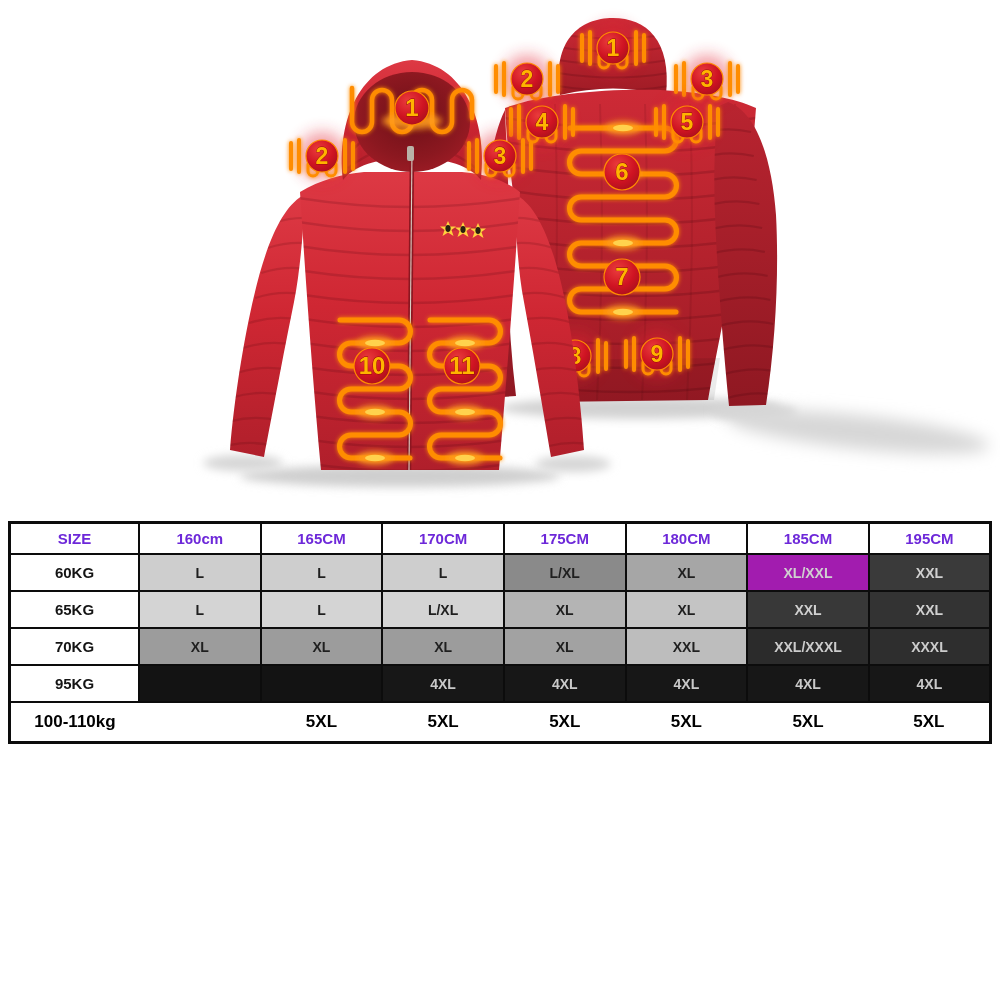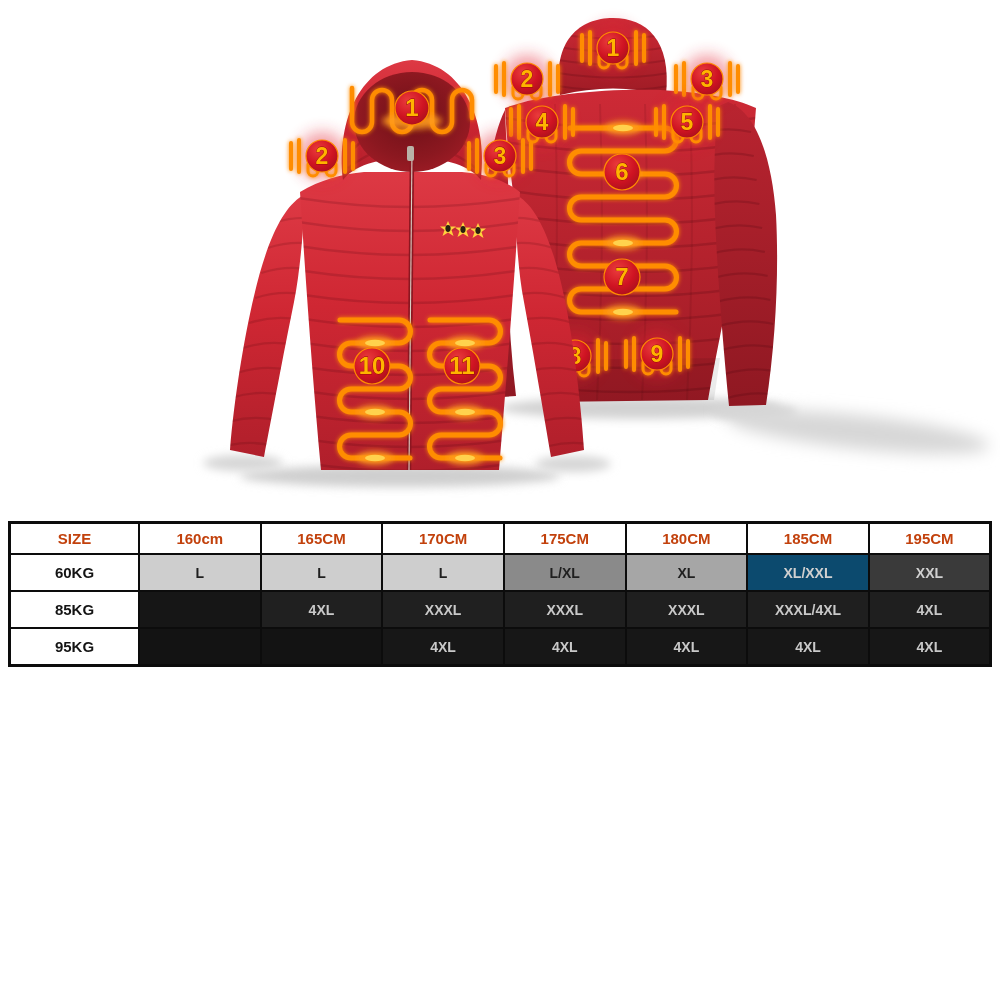--- a/index.html
+++ b/index.html
@@ -6,21 +6,21 @@
   body{width:1000px;height:1000px;position:relative;overflow:hidden;
        font-family:"Liberation Sans",sans-serif;}
   .hero{position:absolute;top:0;left:0;width:1000px;height:516px;}
   .table-wrap{position:absolute;top:521px;left:0;width:1000px;}
   table.size-chart{border-collapse:collapse;width:984px;margin-left:8px;
        table-layout:fixed;border:3px solid #0c0c0c;font-weight:bold;}
   table.size-chart th,table.size-chart td{
        border:2px solid #0c0c0c;text-align:center;vertical-align:middle;
        padding:0;height:35px;font-size:14px;font-weight:bold;overflow:hidden;
        white-space:nowrap;}
-  table.size-chart thead th{height:29px;background:#ffffff;color:#c2410c;font-size:15px;}
+  table.size-chart thead th{height:29px;background:#ffffff;color:#6d28d9;font-size:15px;}
   table.size-chart tbody th{background:#ffffff;color:#141414;font-size:15px;}
   table.size-chart tr.span-row th,table.size-chart tr.span-row td{
        height:38px;background:#ffffff;color:#000;font-size:17px;}
   
   .badge-c{fill:url(#badgeG);stroke:#ff8d00;stroke-width:1.2;}
   .badge-t{font-family:"Liberation Sans",sans-serif;font-weight:bold;font-size:23px;
        fill:#ffb400;text-anchor:middle;paint-order:stroke;stroke:#8f0f00;stroke-width:0.8px;}
   .badge-t.big{font-size:24px;}
 </style>
 </head>
@@ -347,38 +347,58 @@
         </tr>
     </thead>
     <tbody id="tbl-body">
         <tr>
           <th>60KG</th>
           <td style="background: rgb(206, 206, 206); color: rgb(31, 31, 31);">L</td>
           <td style="background: rgb(206, 206, 206); color: rgb(31, 31, 31);">L</td>
           <td style="background: rgb(206, 206, 206); color: rgb(31, 31, 31);">L</td>
           <td style="background: rgb(138, 138, 138); color: rgb(31, 31, 31);">L/XL</td>
           <td style="background: rgb(166, 166, 166); color: rgb(31, 31, 31);">XL</td>
-          <td style="background: #0c4a6e; color: rgb(208, 208, 208);">XL/XXL</td>
+          <td style="background: #a21caf; color: rgb(208, 208, 208);">XL/XXL</td>
           <td style="background: rgb(58, 58, 58); color: rgb(208, 208, 208);">XXL</td>
         </tr>
         <tr>
-          <th>85KG</th>
-          <td style="background: rgb(22, 22, 22); color: rgb(201, 201, 201);"></td>
-          <td style="background: rgb(32, 32, 32); color: rgb(201, 201, 201);">4XL</td>
-          <td style="background: rgb(32, 32, 32); color: rgb(201, 201, 201);">XXXL</td>
-          <td style="background: rgb(31, 31, 31); color: rgb(201, 201, 201);">XXXL</td>
-          <td style="background: rgb(31, 31, 31); color: rgb(201, 201, 201);">XXXL</td>
-          <td style="background: rgb(31, 31, 31); color: rgb(201, 201, 201);">XXXL/4XL</td>
-          <td style="background: rgb(31, 31, 31); color: rgb(201, 201, 201);">4XL</td>
+          <th>65KG</th>
+          <td style="background: rgb(212, 212, 212); color: rgb(31, 31, 31);">L</td>
+          <td style="background: rgb(212, 212, 212); color: rgb(31, 31, 31);">L</td>
+          <td style="background: rgb(212, 212, 212); color: rgb(31, 31, 31);">L/XL</td>
+          <td style="background: rgb(180, 180, 180); color: rgb(31, 31, 31);">XL</td>
+          <td style="background: rgb(196, 196, 196); color: rgb(31, 31, 31);">XL</td>
+          <td style="background: rgb(56, 56, 56); color: rgb(208, 208, 208);">XXL</td>
+          <td style="background: rgb(51, 51, 51); color: rgb(208, 208, 208);">XXL</td>
+        </tr>
+        <tr>
+          <th>70KG</th>
+          <td style="background: rgb(156, 156, 156); color: rgb(31, 31, 31);">XL</td>
+          <td style="background: rgb(156, 156, 156); color: rgb(31, 31, 31);">XL</td>
+          <td style="background: rgb(156, 156, 156); color: rgb(31, 31, 31);">XL</td>
+          <td style="background: rgb(162, 162, 162); color: rgb(31, 31, 31);">XL</td>
+          <td style="background: rgb(189, 189, 189); color: rgb(31, 31, 31);">XXL</td>
+          <td style="background: rgb(43, 43, 43); color: rgb(204, 204, 204);">XXL/XXXL</td>
+          <td style="background: rgb(46, 46, 46); color: rgb(204, 204, 204);">XXXL</td>
         </tr>
         <tr>
           <th>95KG</th>
           <td style="background: rgb(19, 19, 19); color: rgb(201, 201, 201);"></td>
           <td style="background: rgb(19, 19, 19); color: rgb(201, 201, 201);"></td>
           <td style="background: rgb(23, 23, 23); color: rgb(201, 201, 201);">4XL</td>
           <td style="background: rgb(23, 23, 23); color: rgb(201, 201, 201);">4XL</td>
           <td style="background: rgb(23, 23, 23); color: rgb(201, 201, 201);">4XL</td>
           <td style="background: rgb(23, 23, 23); color: rgb(201, 201, 201);">4XL</td>
           <td style="background: rgb(23, 23, 23); color: rgb(201, 201, 201);">4XL</td>
         </tr>
+        <tr class="span-row">
+          <th style="border-right: none;">100-110kg</th>
+          <td style="background: rgb(255, 255, 255); color: rgb(0, 0, 0); border-left: none; border-right: none;"></td>
+          <td style="background: rgb(255, 255, 255); color: rgb(0, 0, 0); border-left: none; border-right: none;">5XL</td>
+          <td style="background: rgb(255, 255, 255); color: rgb(0, 0, 0); border-left: none; border-right: none;">5XL</td>
+          <td style="background: rgb(255, 255, 255); color: rgb(0, 0, 0); border-left: none; border-right: none;">5XL</td>
+          <td style="background: rgb(255, 255, 255); color: rgb(0, 0, 0); border-left: none; border-right: none;">5XL</td>
+          <td style="background: rgb(255, 255, 255); color: rgb(0, 0, 0); border-left: none; border-right: none;">5XL</td>
+          <td style="background: rgb(255, 255, 255); color: rgb(0, 0, 0); border-left: none; border-right: none;">5XL</td>
+        </tr>
       </tbody>
   </table>
 </div>
 
 </body></html>

